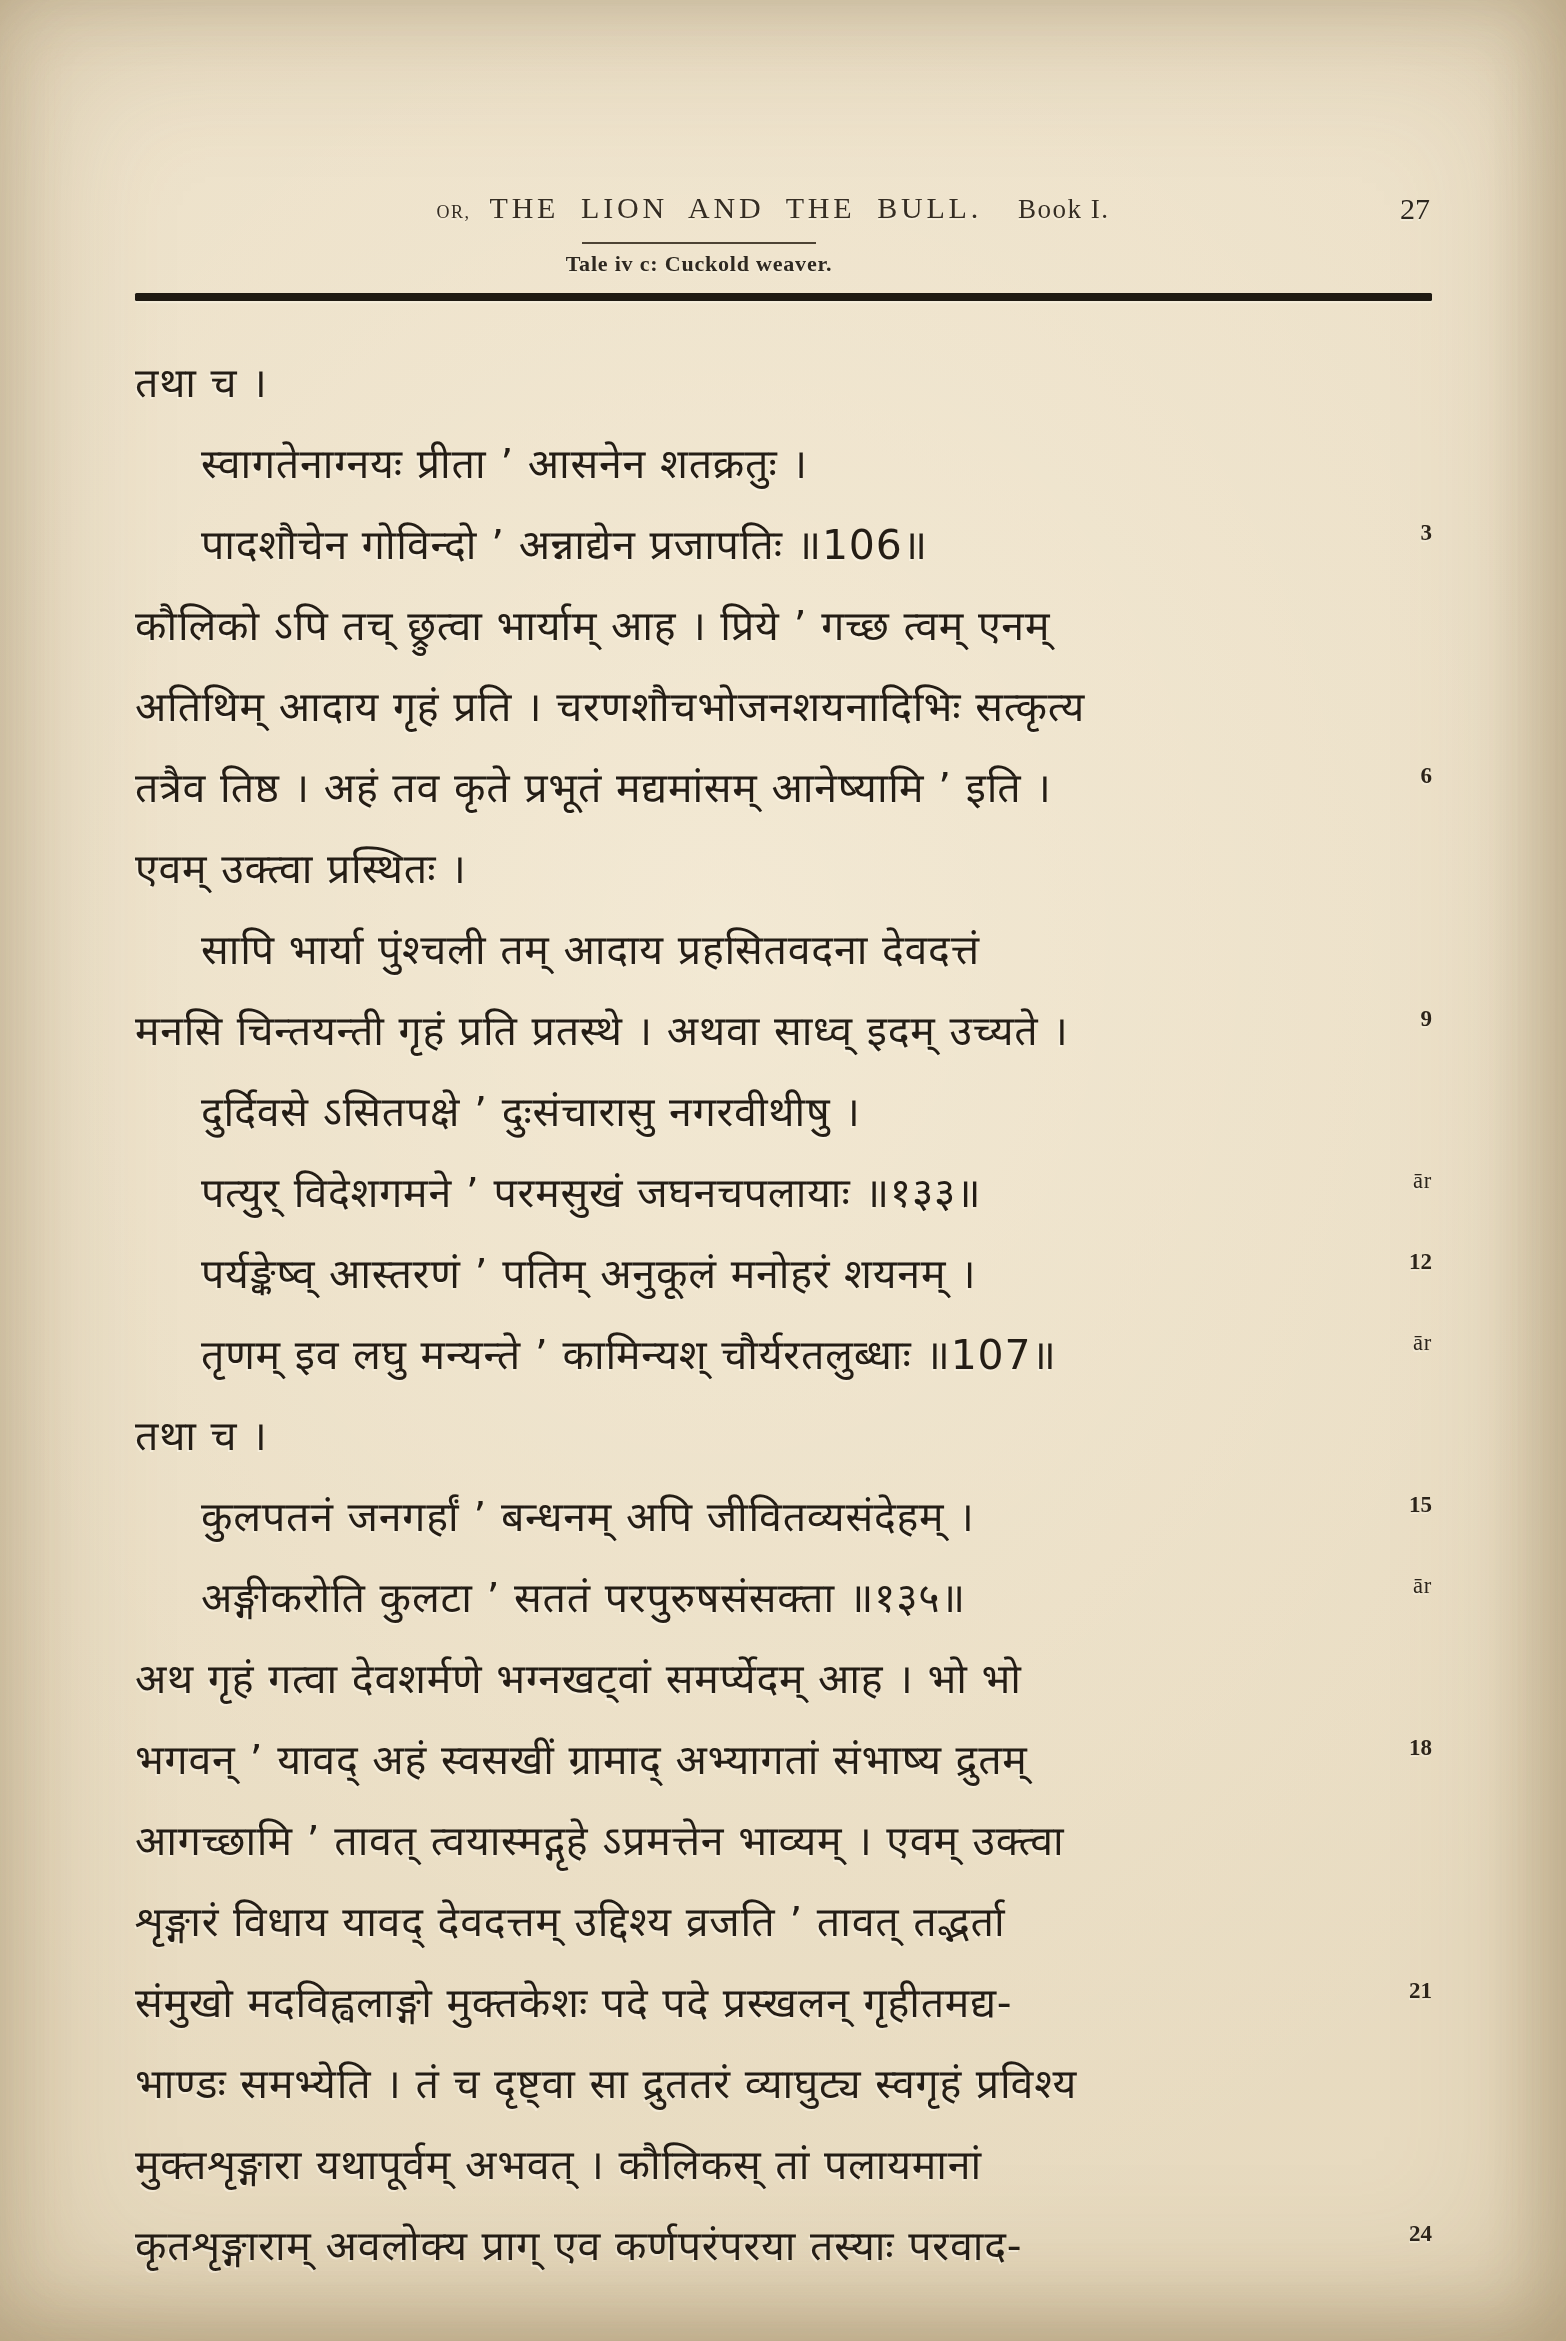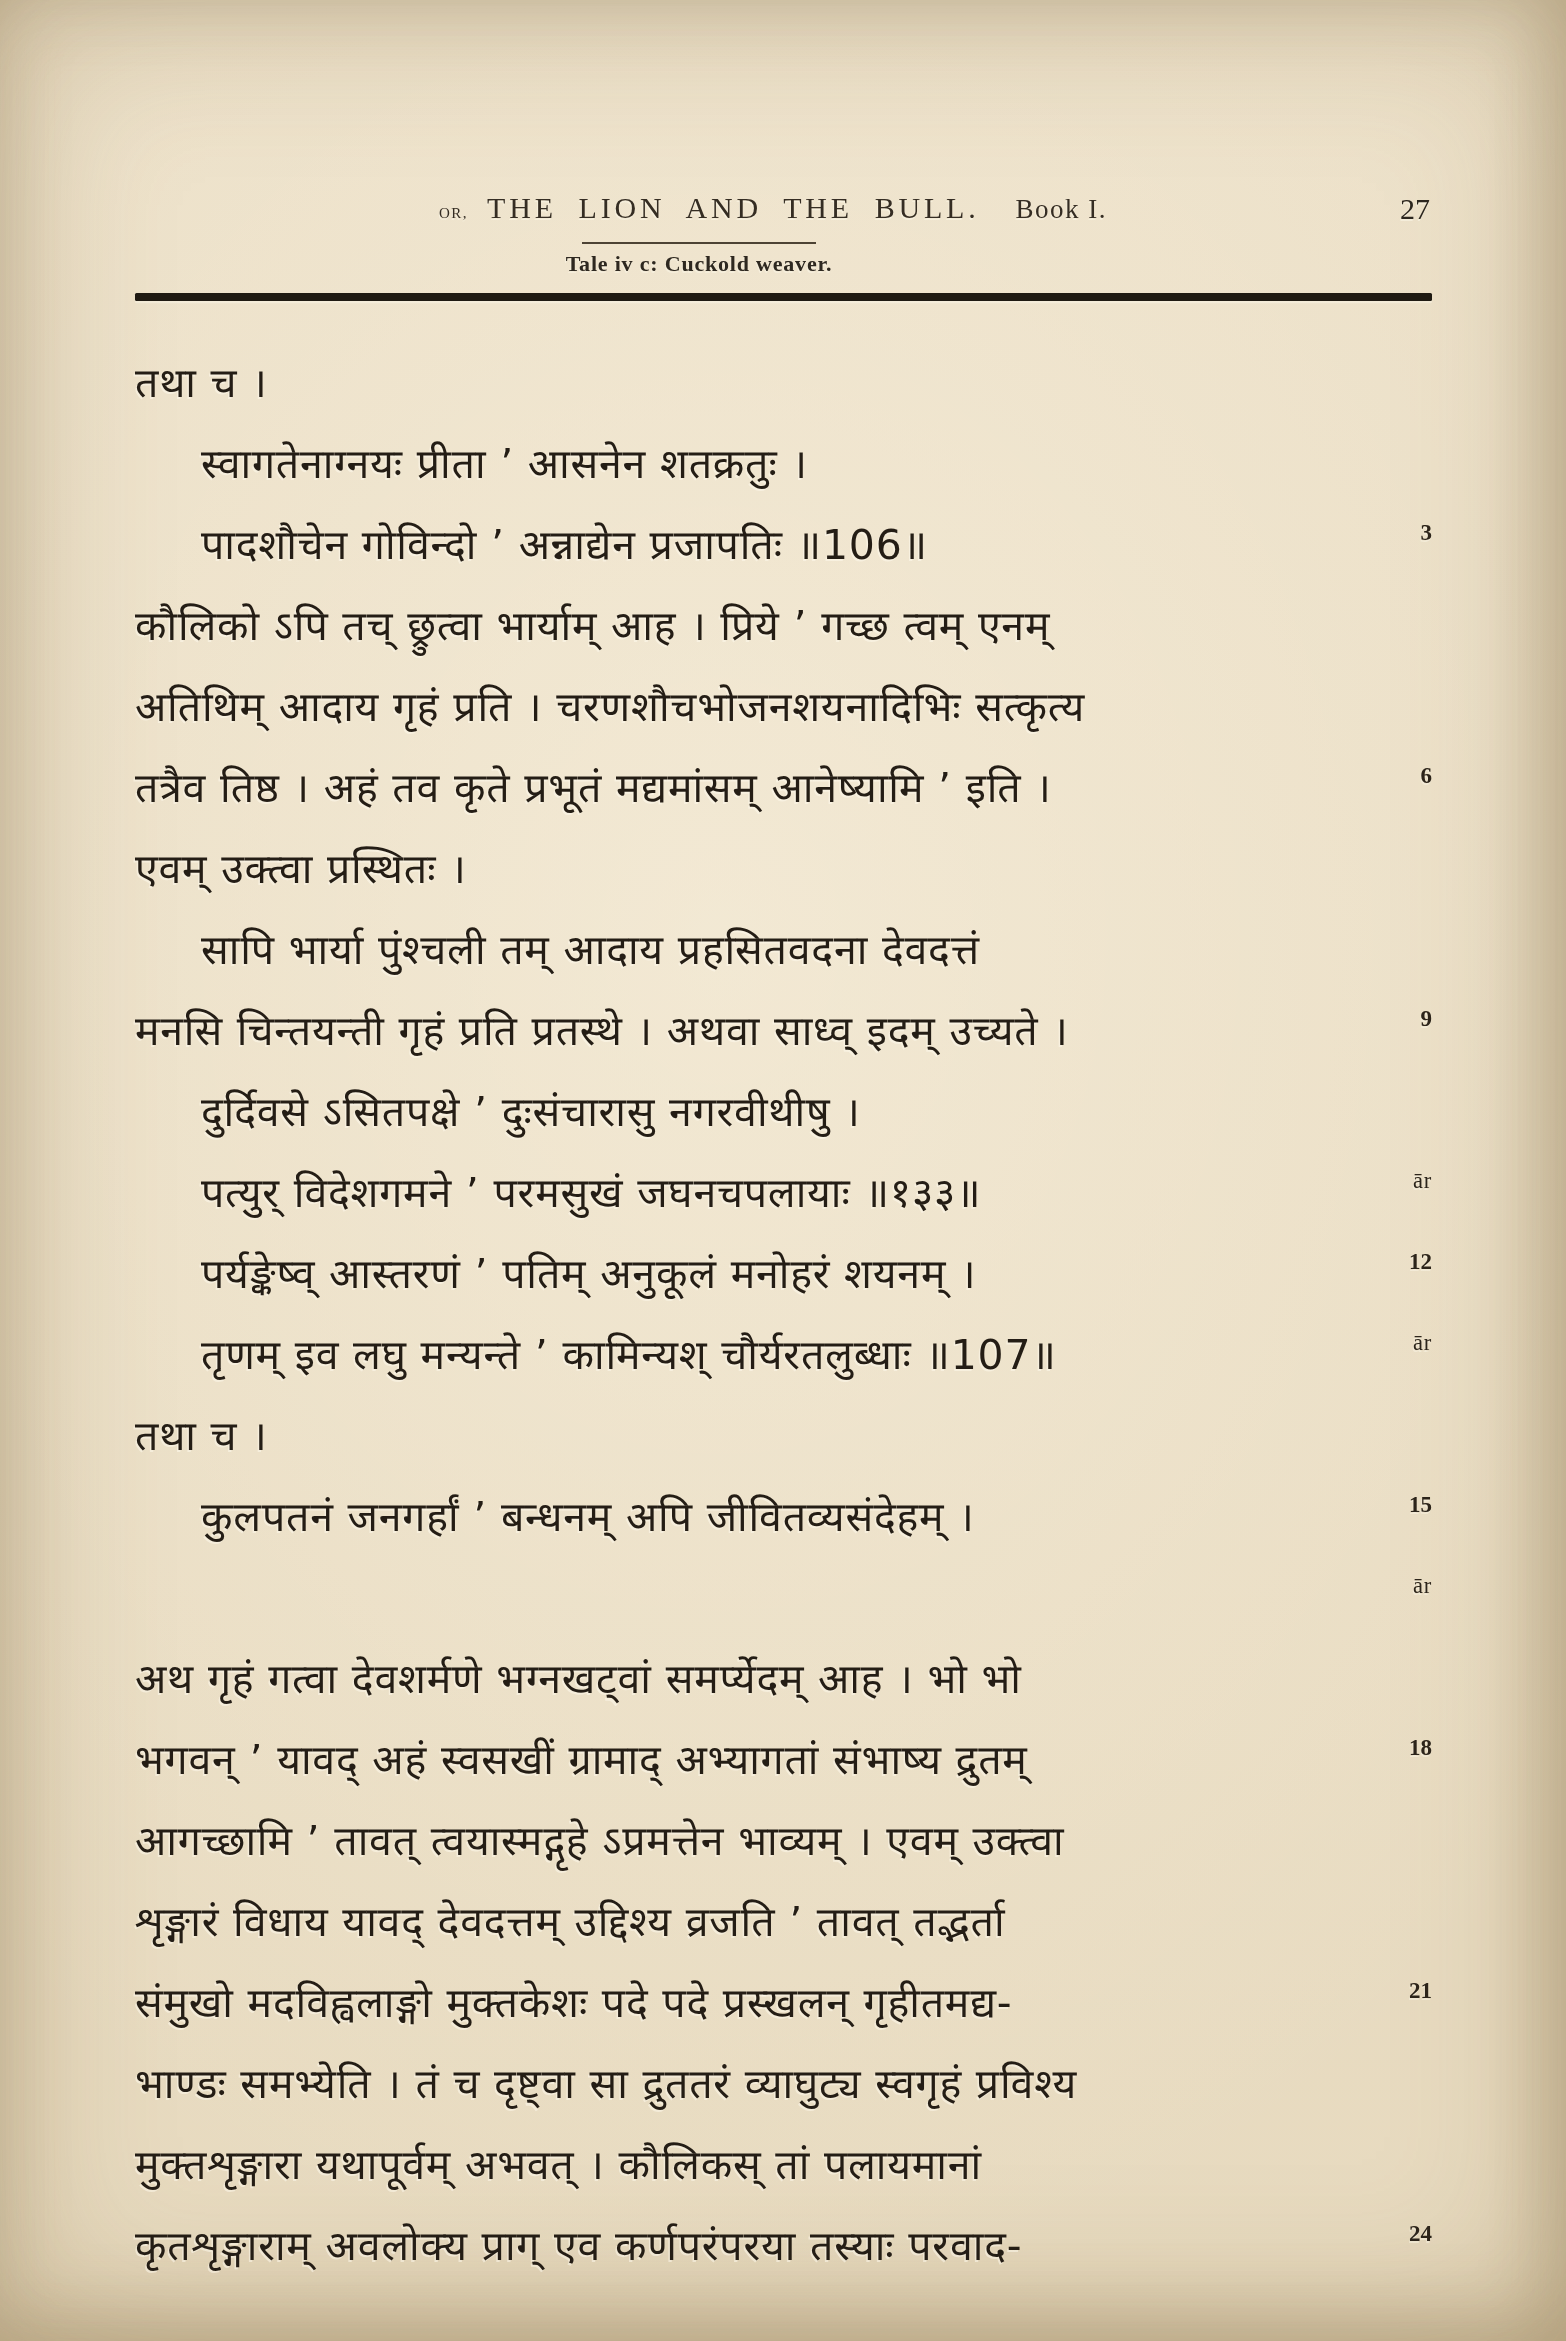--- a/index.html
+++ b/index.html
@@ -22,21 +22,21 @@
 
   
   .header-line {
     position: absolute;
     top: 191px; left: 135px; width: 1276px;
     text-align: center;
     color: #352d23;
     white-space: nowrap;
     text-shadow: -0.8px 1.5px 0 rgba(255,252,240,0.45);
   }
-  .hdr-or   { font-size: 15px; letter-spacing: 1.5px; }
+  .hdr-or   { font-size: 18px; letter-spacing: 1.5px; }
   .hdr-title{ font-size: 30px; letter-spacing: 3.8px; word-spacing: 10.5px; margin-left: 16px; }
   .hdr-book { font-size: 27px; letter-spacing: 1.5px; margin-left: 33px; }
   .pagenum  {
     position: absolute; top: 192px; right: 137px;
     font-size: 30px; color: #2c261e;
     text-shadow: -0.8px 1.5px 0 rgba(255,252,240,0.45);
   }
   .subrule {
     position: absolute; top: 242px; left: 582px;
     width: 234px; height: 2.3px; background: #4d4334;
@@ -153,20 +153,21 @@
   </div>
       <div class="line">
     <span class="dev">तथा च ।</span>
 
   </div>
       <div class="line indent">
     <span class="dev">कुलपतनं जनगर्हां ’ बन्धनम् अपि जीवितव्यसंदेहम् ।</span>
     <span class="margin-label">15</span>
   </div>
       <div class="line indent">
+    <span class="dev">अङ्गीकरोति कुलटा ’ सततं परपुरुषसंसक्ता ॥१३५॥</span>
     <span class="margin-label meter">ār</span>
   </div>
       <div class="line">
     <span class="dev">अथ गृहं गत्वा देवशर्मणे भग्नखट्वां समर्प्येदम् आह । भो भो</span>
 
   </div>
       <div class="line">
     <span class="dev">भगवन् ’ यावद् अहं स्वसखीं ग्रामाद् अभ्यागतां संभाष्य द्रुतम्</span>
     <span class="margin-label">18</span>
   </div>

